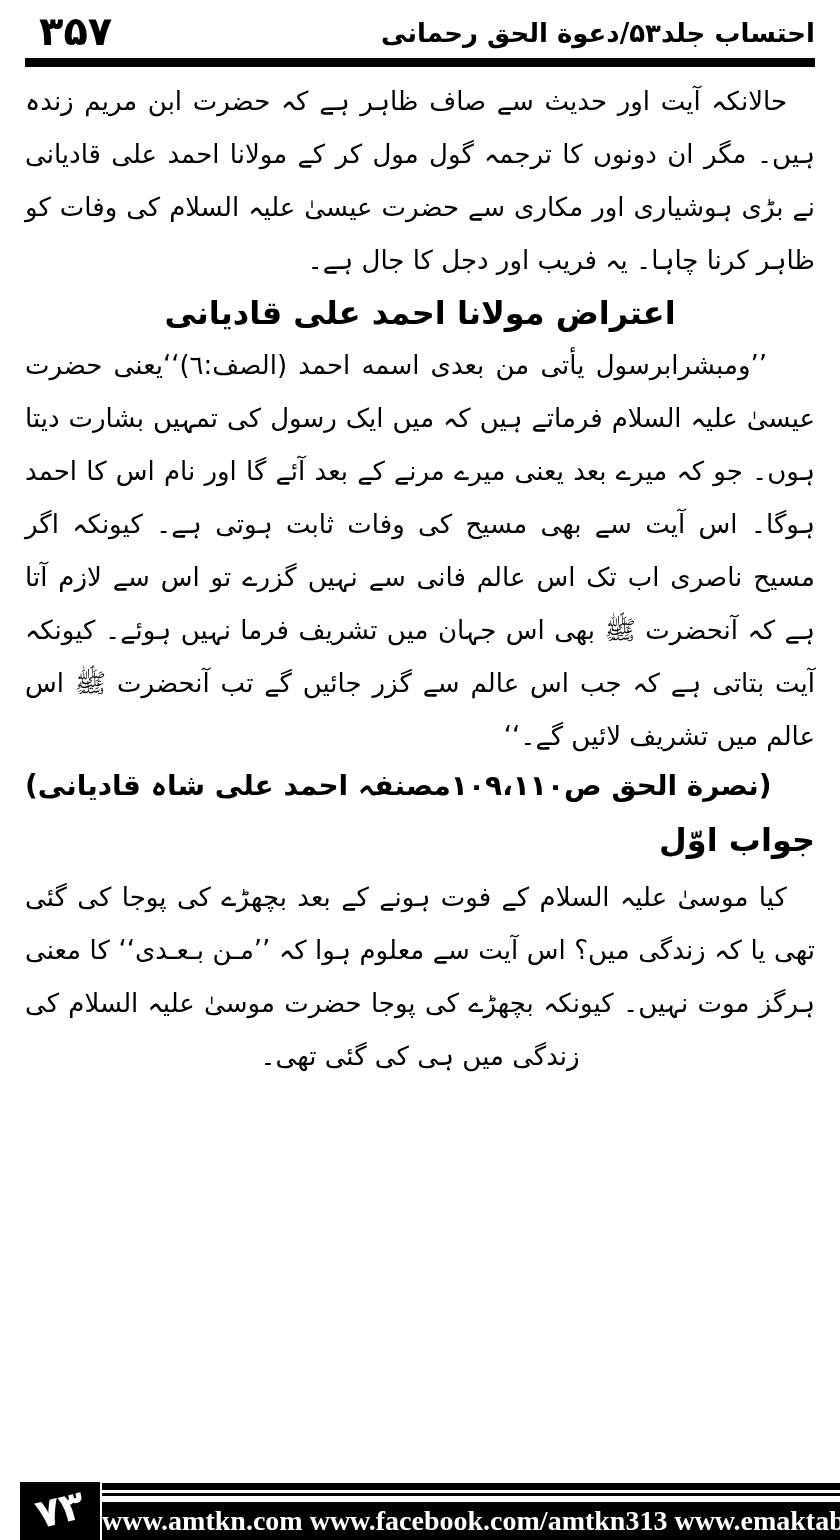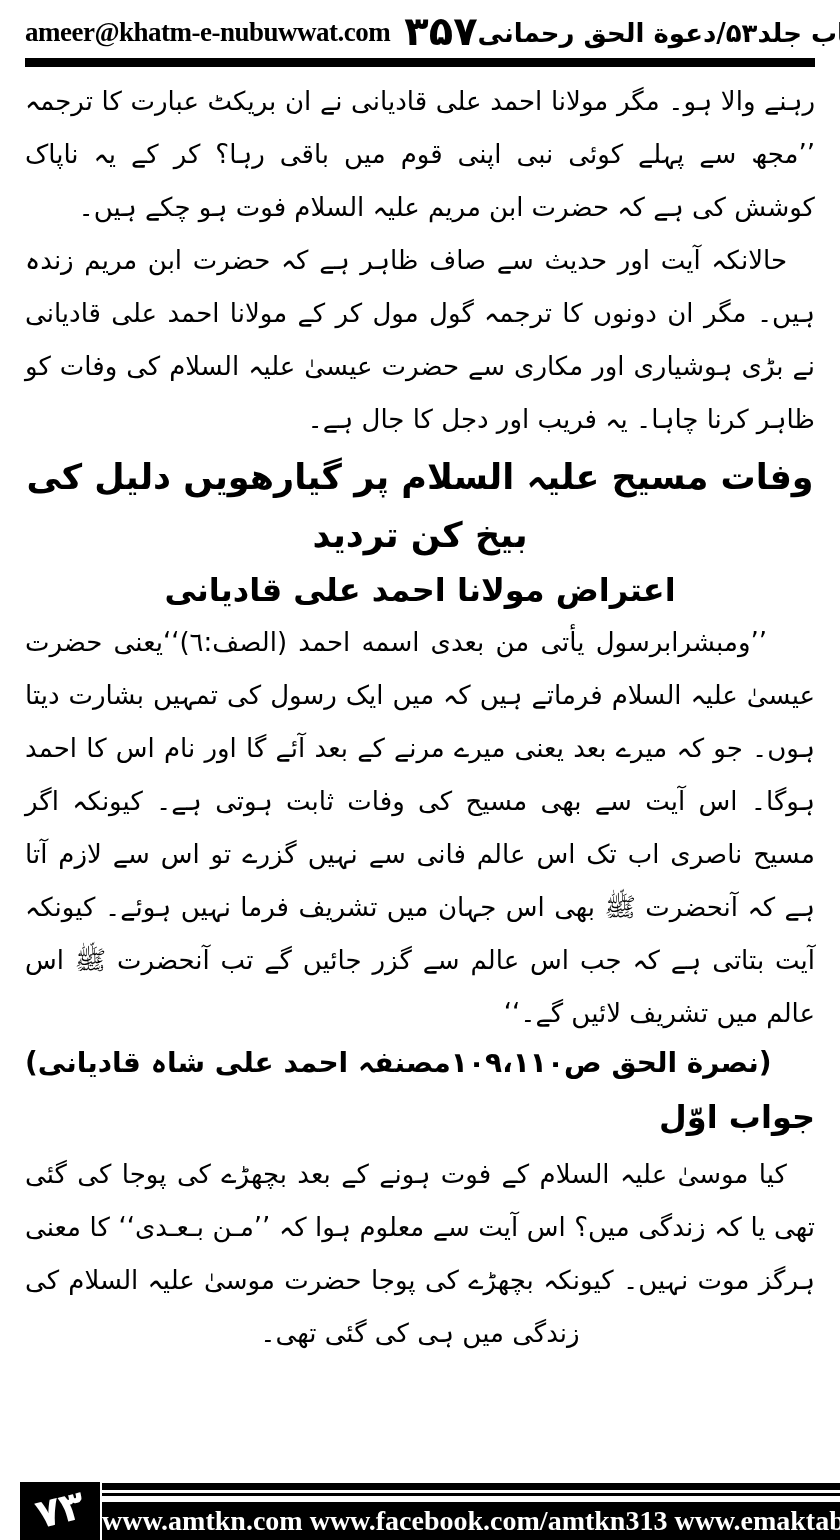--- a/index.html
+++ b/index.html
@@ -96,33 +96,30 @@
     color:#fff;font-family:"Liberation Serif",serif;
     font-weight:700;font-size:28px;white-space:nowrap;
   }
 </style>
 </head>
 <body>
 
 <div class="page">
 
   <div class="header">
-    <span class="header-email">ameer@khatm-e-nubuwwat.com</span>
     <span class="header-pagenum">۳۵۷</span>
     <span class="header-title">احتساب جلد۵۳/دعوة الحق رحمانی</span>
   </div>
   <div class="header-rule"></div>
 
   <div class="body">
 
-    <p class="para">رہنے والا ہو۔ مگر مولانا احمد علی قادیانی نے ان بریکٹ عبارت کا ترجمہ ’’مجھ سے پہلے کوئی نبی اپنی قوم میں باقی رہا؟ کر کے یہ ناپاک کوشش کی ہے کہ حضرت ابن مریم علیہ السلام فوت ہو چکے ہیں۔</p>
 
     <p class="para indent">حالانکہ آیت اور حدیث سے صاف ظاہر ہے کہ حضرت ابن مریم زندہ ہیں۔ مگر ان دونوں کا ترجمہ گول مول کر کے مولانا احمد علی قادیانی نے بڑی ہوشیاری اور مکاری سے حضرت عیسیٰ علیہ السلام کی وفات کو ظاہر کرنا چاہا۔ یہ فریب اور دجل کا جال ہے۔</p>
 
-    <p class="heading-center">وفات مسیح علیہ السلام پر گیارھویں دلیل کی بیخ کن تردید</p>
     <p class="heading-sub">اعتراض مولانا احمد علی قادیانی</p>
 
     <p class="para big-indent"><span class="ar">’’ومبشرابرسول یأتی من بعدی اسمه احمد (الصف:٦)‘‘</span><span>یعنی حضرت عیسیٰ علیہ السلام فرماتے ہیں کہ میں ایک رسول کی تمہیں بشارت دیتا ہوں۔ جو کہ میرے بعد یعنی میرے مرنے کے بعد آئے گا اور نام اس کا احمد ہوگا۔ اس آیت سے بھی مسیح کی وفات ثابت ہوتی ہے۔ کیونکہ اگر مسیح ناصری اب تک اس عالم فانی سے نہیں گزرے تو اس سے لازم آتا ہے کہ آنحضرت ﷺ بھی اس جہان میں تشریف فرما نہیں ہوئے۔ کیونکہ آیت بتاتی ہے کہ جب اس عالم سے گزر جائیں گے تب آنحضرت ﷺ اس عالم میں تشریف لائیں گے۔‘‘</span></p>
 
     <p class="citation">(نصرة الحق ص۱۰۹،۱۱۰مصنفہ احمد علی شاہ قادیانی)</p>
 
     <p class="heading-right">جواب اوّل</p>
 
 
     <p class="para indent center-last">کیا موسیٰ علیہ السلام کے فوت ہونے کے بعد بچھڑے کی پوجا کی گئی تھی یا کہ زندگی میں؟ اس آیت سے معلوم ہوا کہ ’’مـن بـعـدی‘‘ کا معنی ہرگز موت نہیں۔ کیونکہ بچھڑے کی پوجا حضرت موسیٰ علیہ السلام کی زندگی میں ہی کی گئی تھی۔</p>

